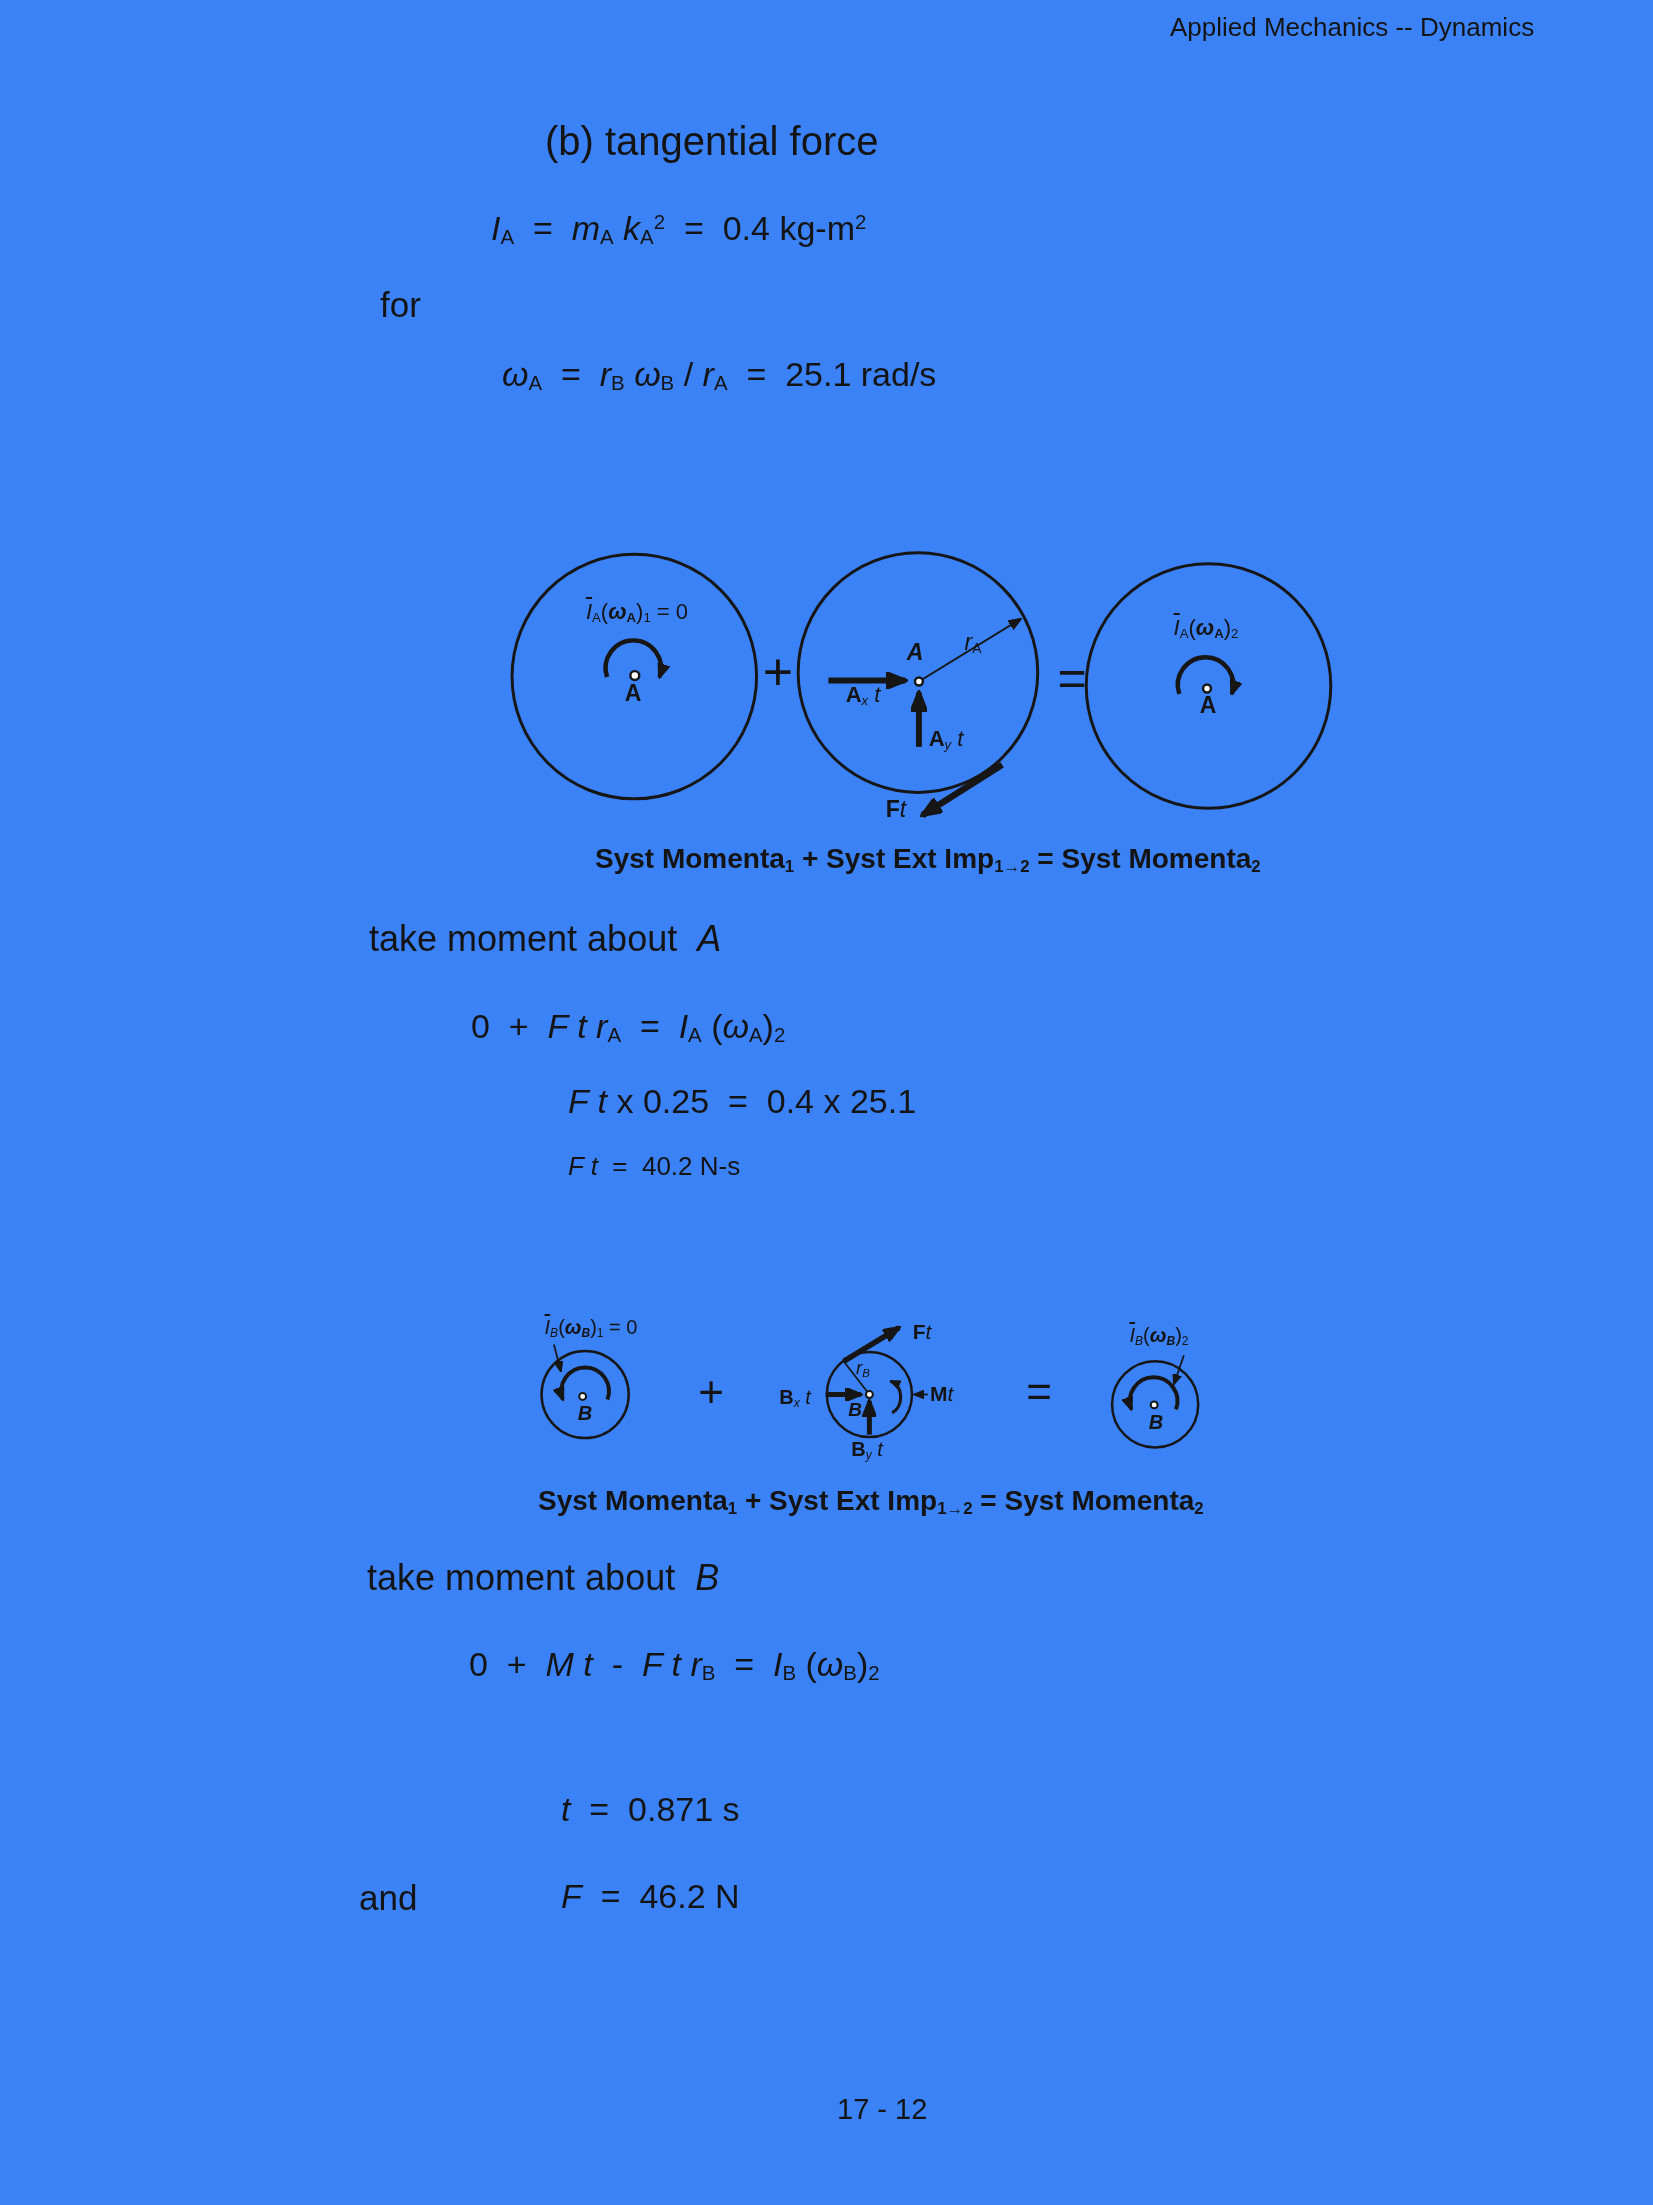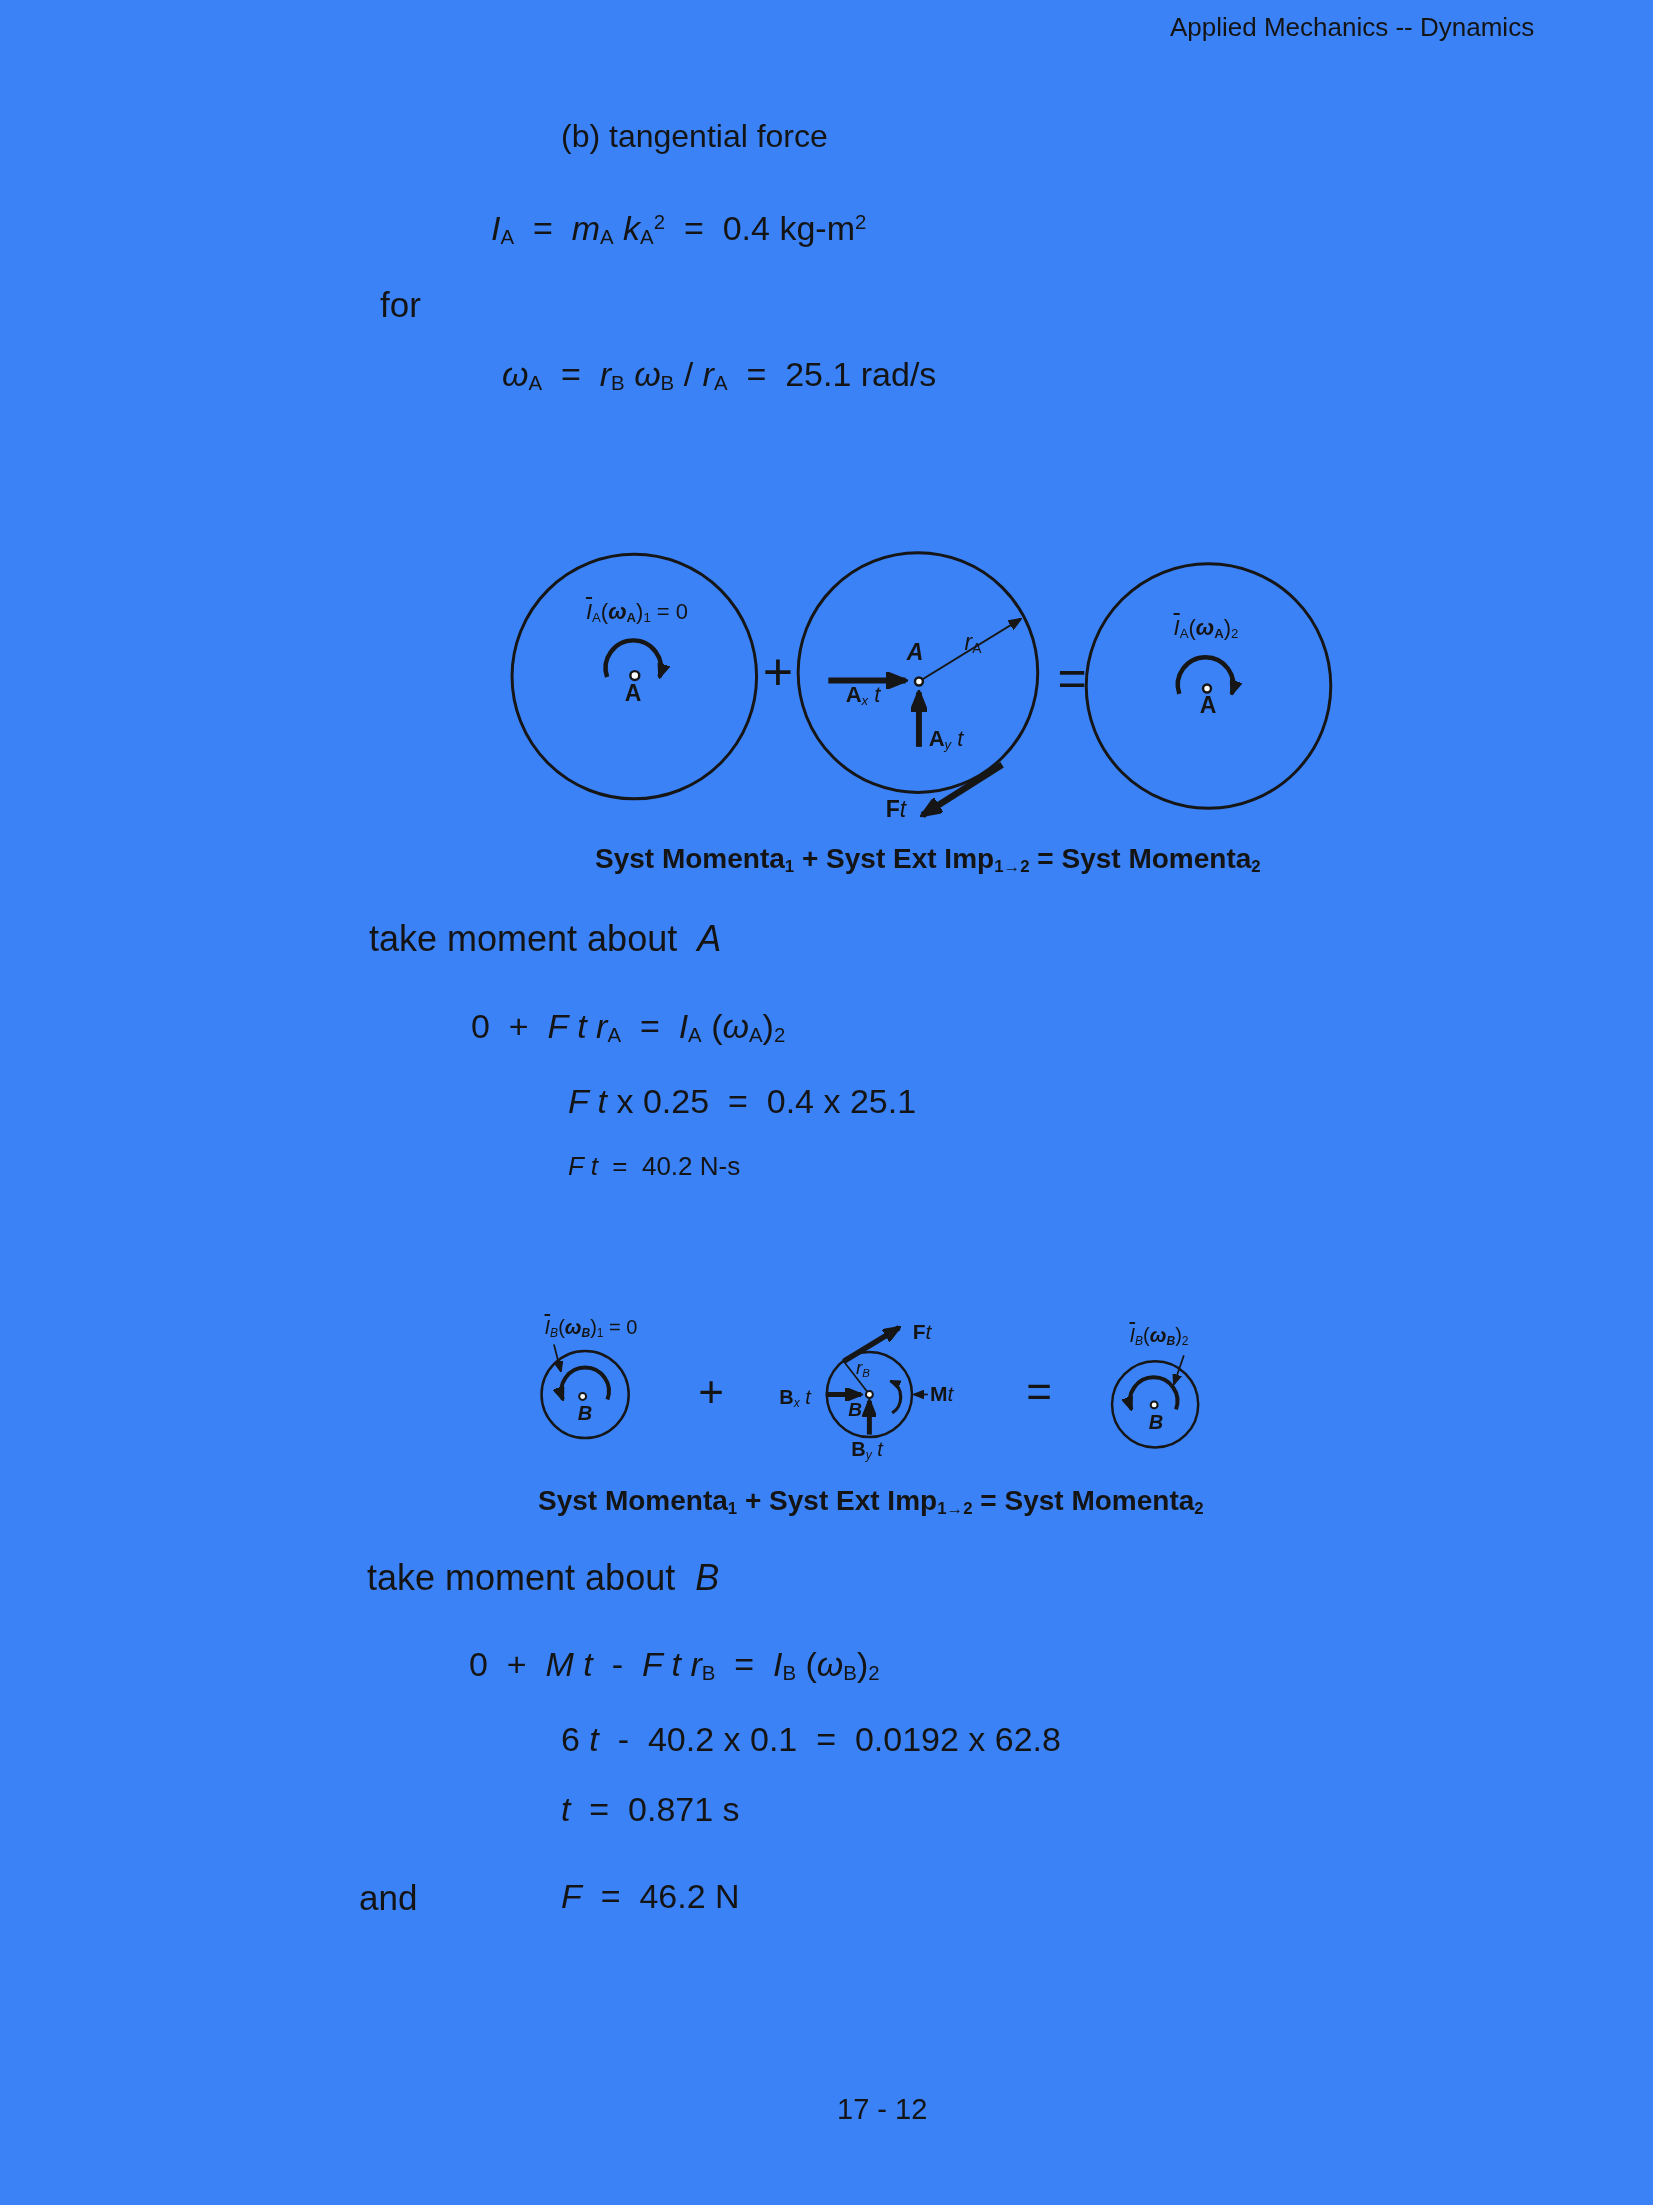--- a/index.html
+++ b/index.html
@@ -23,21 +23,21 @@
   .tk-ol{text-decoration:overline;}
   svg line, svg path, svg circle{stroke:#161616;}
 </style>
 </head>
 <body>
 
 <div class="page">
 
   <div class="txt" style="left:1170px;top:14px;font-size:26px;">Applied Mechanics -- Dynamics</div>
 
-  <div class="txt" style="left:561px;top:120px;font-size:32px;"><span class="tk-n">(b) tangential force</span></div>
+  <div class="txt" style="left:545px;top:120px;font-size:40px;"><span class="tk-n">(b) tangential force</span></div>
 
   <div class="txt" style="left:491px;top:211px;font-size:34px;"><span class="tk-i">I</span><span class="tk-sub">A</span><span class="tk-n">  =  </span><span class="tk-i">m</span><span class="tk-sub">A</span><span class="tk-n"> </span><span class="tk-i">k</span><span class="tk-sub">A</span><span class="tk-sup">2</span><span class="tk-n">  =  0.4 kg-m</span><span class="tk-sup">2</span></div>
 
   <div class="txt" style="left:380px;top:287px;font-size:35px;">for</div>
   <div class="txt" style="left:502px;top:357px;font-size:34px;"><span class="tk-i">ω</span><span class="tk-sub">A</span><span class="tk-n">  =  </span><span class="tk-i">r</span><span class="tk-sub">B</span><span class="tk-n"> </span><span class="tk-i">ω</span><span class="tk-sub">B</span><span class="tk-n"> / </span><span class="tk-i">r</span><span class="tk-sub">A</span><span class="tk-n">  =  25.1 rad/s</span></div>
 
 
   <div class="diagram" style="left:486px;top:535px;width:853px;height:297px;">
     <svg width="853" height="297" viewBox="0 0 1720 600">
       <defs>
@@ -126,21 +126,20 @@
     <div class="dlab" style="left:424px;top:94px;font-size:21px;"><span class="tk-b">M</span><span class="tk-i">t</span></div>
     <div class="dlab ctr" style="left:533px;top:81px;font-size:44px;">=</div>
     <div class="dlab ctr" style="left:653px;top:36px;font-size:20px;"><span class="tk-i tk-ol">I</span><span class="tk-sub tk-i">B</span><span class="tk-n">(</span><span class="tk-bi">ω</span><span class="tk-b tk-sub tk-i">B</span><span class="tk-n">)</span><span class="tk-sub">2</span></div>
     <div class="dlab ctr" style="left:650px;top:123px;font-size:20px;"><span class="tk-bi">B</span></div>
   </div>
 
   <div class="txt" style="left:538px;top:1486px;font-size:28px;"><span class="tk-b">Syst Momenta</span><span class="tk-b tk-sub">1</span><span class="tk-b"> + Syst Ext Imp</span><span class="tk-b tk-sub">1→2</span><span class="tk-b"> = Syst Momenta</span><span class="tk-b tk-sub">2</span></div>
 
   <div class="txt" style="left:367px;top:1559px;font-size:36px;"><span class="tk-n">take moment about  </span><span class="tk-i">B</span></div>
   <div class="txt" style="left:469px;top:1647px;font-size:34px;"><span class="tk-n">0  +  </span><span class="tk-i">M t</span><span class="tk-n">  -  </span><span class="tk-i">F t</span><span class="tk-n"> </span><span class="tk-i">r</span><span class="tk-sub">B</span><span class="tk-n">  =  </span><span class="tk-i">I</span><span class="tk-sub">B</span><span class="tk-n"> (</span><span class="tk-i">ω</span><span class="tk-sub">B</span><span class="tk-n">)</span><span class="tk-sub">2</span></div>
-  <div class="txt" style="left:561px;top:1722px;font-size:34px;"><span class="tk-n">6 </span><span class="tk-i">t</span><span class="tk-n">  -  40.2 x 0.1  =  0.0192 x 62.8</span></div>
   <div class="txt" style="left:561px;top:1792px;font-size:34px;"><span class="tk-i">t</span><span class="tk-n">  =  0.871 s</span></div>
 
   <div class="txt" style="left:359px;top:1880px;font-size:35px;">and</div>
   <div class="txt" style="left:561px;top:1879px;font-size:34px;"><span class="tk-i">F</span><span class="tk-n">  =  46.2 N</span></div>
 
   <div class="txt" style="left:837px;top:2094px;font-size:29px;">17 - 12</div>
 
 </div>
 
 

